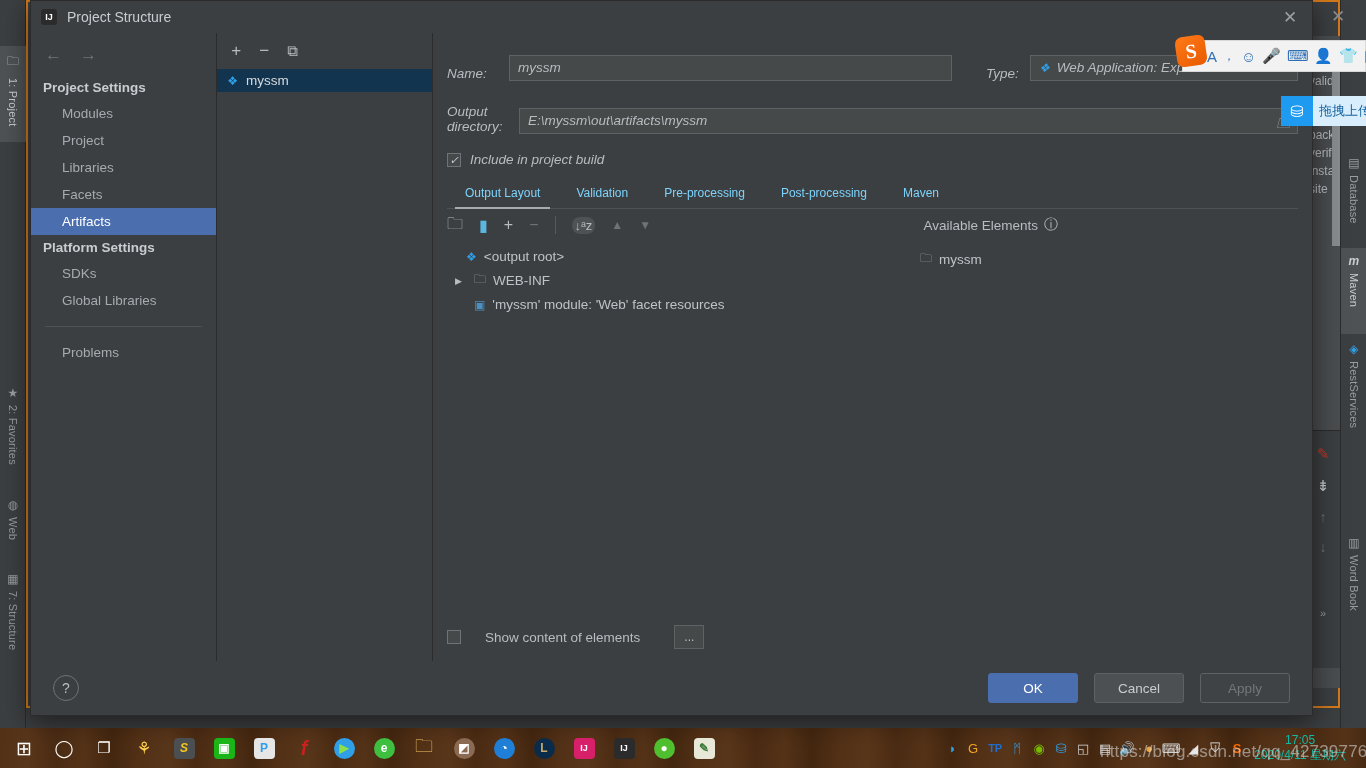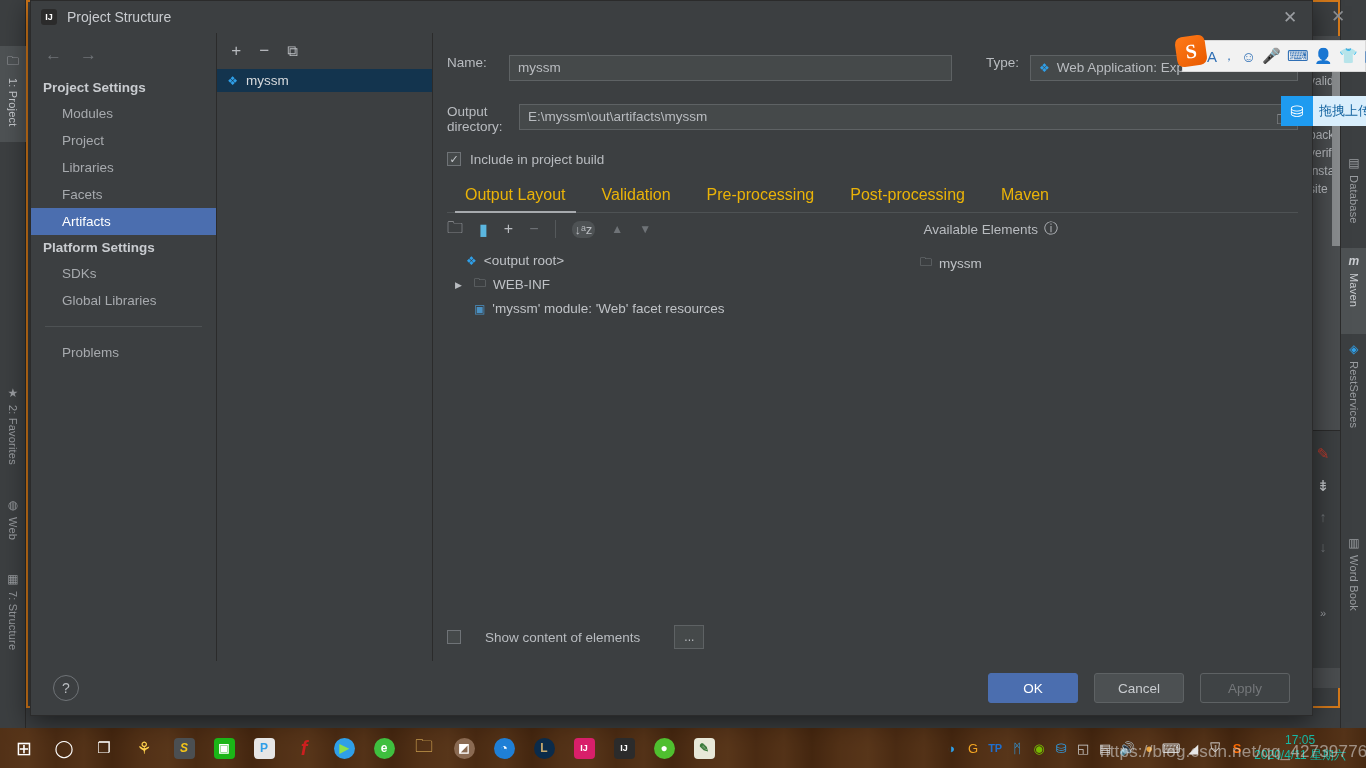--- a/index.html
+++ b/index.html
@@ -127,21 +127,21 @@
     padding: 8px 0 8px 14px; color: #b9bcc0; font-size: 17px;
   }
   .art-row {
     display: flex; align-items: center; gap: 8px;
     padding: 4px 0 4px 10px; font-size: 13.5px; color: #bfc2c6;
   }
   .art-row.sel { background: #13344e; color: #d7dadd; }
 
   
   #detail { flex: 1; position: relative; padding: 0 14px; }
-  .row { display: flex; align-items: flex-start; }
+  .row { display: flex; align-items: flex-end; font-style: italic; }
 
   #name-row { margin-top: 22px; }
   .lbl { color: #b9bcc0; font-size: 13.5px; }
   .field {
     background: #45494a; border: 1px solid #5e6264;
     color: #b9bcc0; font-size: 13.5px;
     height: 26px; line-height: 24px; padding: 0 8px;
   }
   #name-label { width: 62px; }
   #name-input { width: 443px; }
@@ -163,21 +163,21 @@
     width: 14px; height: 14px; border: 1px solid #6f7377;
     background: #45494a; display: inline-flex;
     align-items: center; justify-content: center;
     color: #c9ccd0; font-size: 11px; line-height: 1;
   }
 
   #tabs {
     margin-top: 14px; display: flex; gap: 0; border-bottom: 1px solid #4e5254;
   }
   .tab {
-    color: #eab308; font-size: 16px; padding: 5px 18px 8px 18px;
+    color: #7dd3fc; font-size: 12px; padding: 5px 18px 8px 18px;
     position: relative;
   }
   .tab.active::after {
     content: ""; position: absolute; left: 8px; right: 8px; bottom: -1px;
     height: 2px; background: #a7aaae;
   }
 
   #layout-toolbar {
     display: flex; align-items: center; gap: 16px; height: 32px;
     color: #b9bcc0; font-size: 16px; position: relative;

